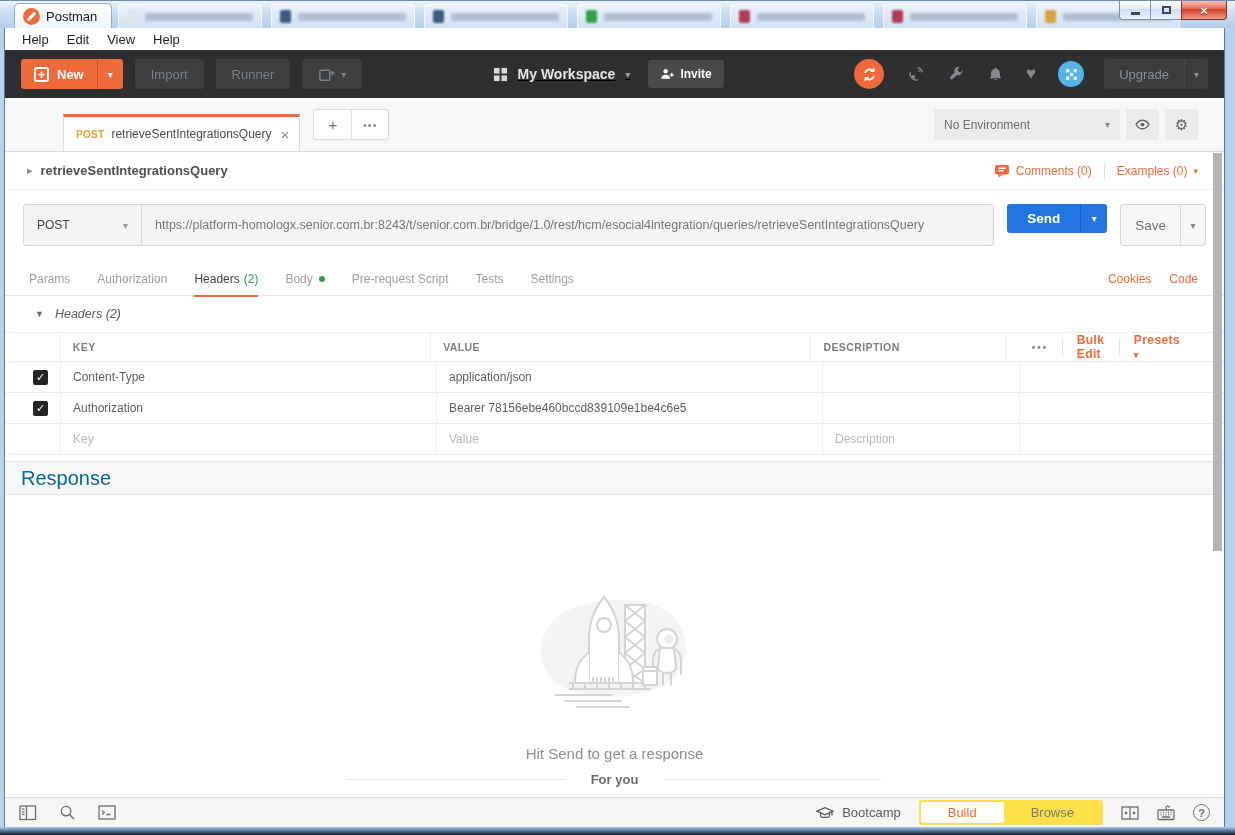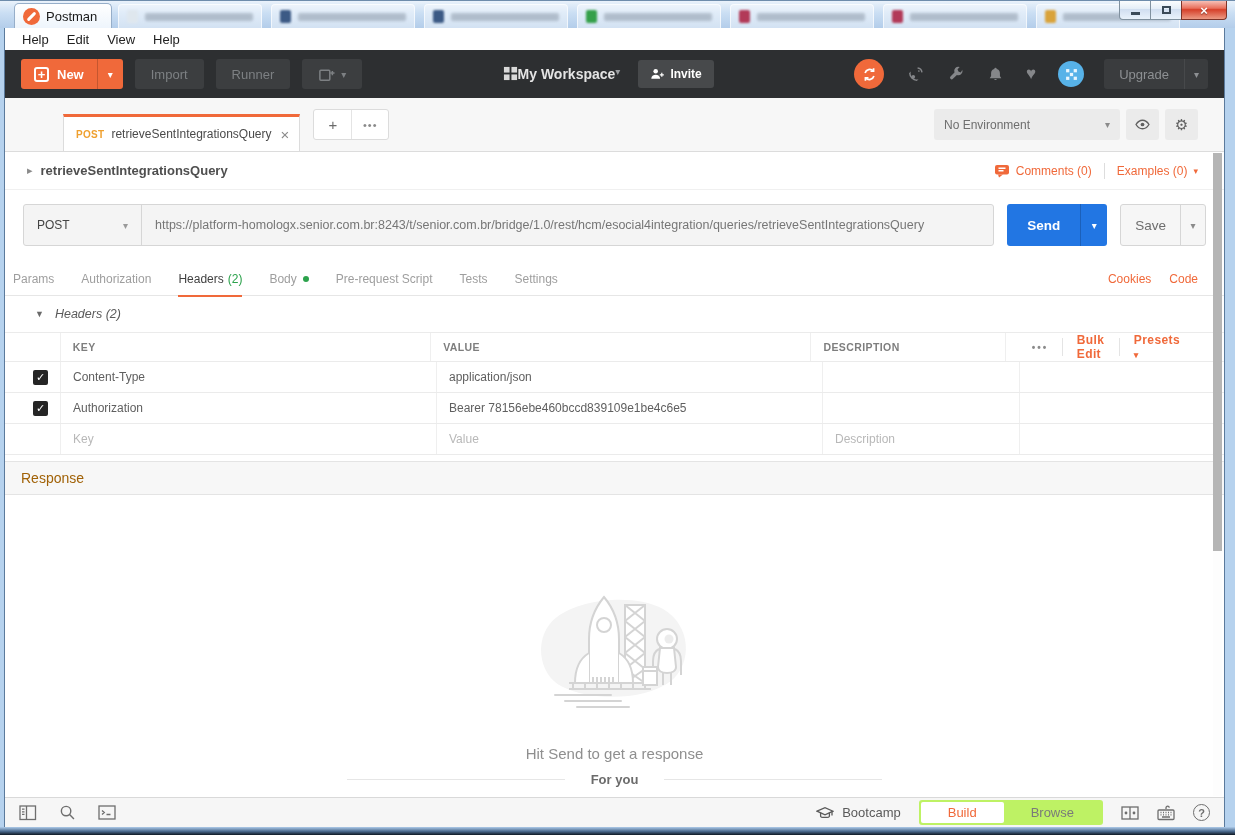--- a/index.html
+++ b/index.html
@@ -33,21 +33,21 @@
   .menu-item { font-size:13px; color:#222; padding:2px 9px; }
 
   
   .toolbar { height:48px; background:#2d2f31; display:flex; align-items:center; padding:0 16px; flex:none; }
   .btn-new { display:flex; height:30px; border-radius:3px; overflow:hidden; background:#f0693a; }
   .btn-new-main { display:flex; align-items:center; gap:8px; padding:0 13px; color:#fff; font-size:13px; font-weight:bold; }
   .plusbox { width:15px; height:15px; border:2px solid #fff; border-radius:3px; color:#fff; font-size:13px; line-height:11px; text-align:center; font-weight:bold; }
   .btn-new-arrow { width:26px; display:flex; align-items:center; justify-content:center; color:#fff; border-left:1px solid rgba(0,0,0,.18); font-size:10px; }
   .tb-btn { height:30px; margin-left:12px; background:#3c3e40; border-radius:3px; color:#7d8083; font-size:13px; display:flex; align-items:center; padding:0 16px; gap:6px; }
   .tb-sp { flex:1; }
-  .ws-group { display:flex; align-items:flex-start; gap:0; }
+  .ws-group { display:flex; align-items:center; gap:10px;text-decoration:underline; }
   .ws-label { color:#e4e4e4; font-size:14px; font-weight:bold; }
   .ws-caret { color:#9a9da0; font-size:10px; }
   .btn-invite { height:28px; margin-left:18px; background:#47494b; border-radius:3px; color:#fff; font-size:12px; font-weight:bold; display:flex; align-items:center; gap:6px; padding:0 12px; }
   .icon-sync { width:30px; height:30px; border-radius:50%; background:#f0693a; display:flex; align-items:center; justify-content:center; }
   .tb-ico { margin-left:22px; display:flex; align-items:center; }
   .heart-glyph { color:#85878a; font-size:17px; }
   .avatar { width:26px; height:26px; border-radius:50%; background:#57b2e8; margin-left:22px; display:flex; align-items:center; justify-content:center; }
   .btn-upgrade { display:flex; height:30px; margin-left:20px; background:#3a3c3e; border-radius:3px; }
   .btn-upgrade-main { display:flex; align-items:center; padding:0 15px; color:#8d9093; font-size:13px; }
   .btn-upgrade-arrow { width:24px; display:flex; align-items:center; justify-content:center; color:#8d9093; border-left:1px solid rgba(255,255,255,.07); font-size:10px; }
@@ -77,29 +77,29 @@
   .meta-link { color:#f0693a; font-size:12px; display:flex; align-items:center; gap:6px; }
   .meta-div { width:1px; height:16px; background:#ddd; }
   .car-o { font-size:9px; color:#f0693a; }
 
   
   .url-row { padding:14px 18px 16px 18px; display:flex; flex:none; }
   .url-bar { flex:1; display:flex; border:1px solid #d6d6d6; border-radius:3px; background:#f4f4f4; height:42px; overflow:hidden; }
   .method-select { width:118px; display:flex; align-items:center; padding:0 13px; border-right:1px solid #d6d6d6; font-size:12px; color:#444; }
   .method-select .car { margin-left:auto; color:#9a9a9a; font-size:10px; }
   .url-input { flex:1; border:none; outline:none; background:transparent; padding:0 13px; font-size:12.5px; color:#767676; font-family:"Liberation Sans",sans-serif; }
-  .btn-send { display:flex; height:42px; margin-left:13px; background:#2276e3; border-radius:3px; overflow:hidden; }
+  .btn-send { display:flex; height:29px; margin-left:13px; background:#2276e3; border-radius:3px; overflow:hidden; }
   .btn-send-main { display:flex; align-items:center; padding:0 20px; color:#fff; font-size:13.5px; font-weight:bold; }
   .btn-send-arrow { width:27px; display:flex; align-items:center; justify-content:center; color:#fff; font-size:10px; border-left:1px solid rgba(0,0,0,.18); }
   .btn-save { display:flex; height:42px; margin-left:13px; background:#f6f6f6; border:1px solid #d6d6d6; border-radius:3px; overflow:hidden; }
   .btn-save-main { display:flex; align-items:center; padding:0 14px; color:#6e6e6e; font-size:13.5px; }
   .btn-save-arrow { width:25px; display:flex; align-items:center; justify-content:center; color:#8a8a8a; font-size:10px; border-left:1px solid #d6d6d6; }
 
   
-  .req-tabs { height:34px; border-bottom:1px solid #e6e6e6; display:flex; align-items:center; padding:0 26px 0 8px; flex:none; }
+  .req-tabs { height:34px; border-bottom:1px solid #e6e6e6; display:flex; align-items:center; padding:0 26px 0 24px; flex:none; }
   .rtab { font-size:12px; color:#9e9e9e; margin-right:27px; height:34px; display:flex; align-items:center; position:relative; }
   .rtab.active { color:#3f3f3f; }
   .rtab.active::after { content:""; position:absolute; left:0; right:0; bottom:-1px; height:2px; background:#f0693a; }
   .rtab .badge { color:#2ca24c; margin-left:4px; }
   .dot { width:6px; height:6px; border-radius:50%; background:#2ca24c; margin-left:6px; }
   .rtabs-right { margin-left:auto; display:flex; gap:18px; }
   .rtabs-right span { color:#f0693a; font-size:12px; }
 
   
   .hdr-collapse { height:36px; display:flex; align-items:center; padding-left:30px; gap:11px; flex:none; }
@@ -117,38 +117,38 @@
   .thead .tc { font-size:10.5px; font-weight:bold; color:#7e7e7e; letter-spacing:.4px; }
   .cell-txt { color:#5f5f5f; }
   .ph { color:#b8b8b8; }
   .chk { width:15px; height:15px; background:#252525; border-radius:2px; color:#fff; font-size:11px; line-height:15px; text-align:center; }
   .act-item { color:#f0693a; font-size:12px; padding:0 14px; }
   .more-dots { color:#8a8a8a; font-size:10px; letter-spacing:2px; padding:0 14px; }
   .act-sep { width:1px; height:18px; background:#e4e4e4; align-self:center; }
 
   
   .resp-bar { margin-top:6px; height:34px; background:#f7f7f7; border-top:1px solid #e4e4e4; border-bottom:1px solid #e4e4e4; display:flex; align-items:center; padding-left:16px; flex:none; }
-  .resp-title { color:#a16207; font-size:14px; }
+  .resp-title { color:#0369a1; font-size:20px; }
   .resp-empty { flex:1; display:flex; flex-direction:column; align-items:center; background:#fff; }
   .illus { margin-top:92px; }
   .empty-msg { margin-top:30px; font-size:15px; color:#8f8f8f; }
   .for-you { margin-top:auto; margin-bottom:10px; display:flex; align-items:center; gap:26px; }
   .for-you .line { width:218px; height:1px; background:#e6e6e6; }
   .for-you .lbl { font-size:13px; color:#6b6b6b; font-weight:bold; }
 
   
   .scrollbar { position:absolute; top:55px; bottom:1px; right:2px; width:9px; background:#fdfdfd; }
   .scroll-thumb { position:absolute; top:0; left:0; width:9px; height:398px; background:#b5b5b5; }
 
   
   .statusbar { height:30px; background:#f6f6f6; border-top:1px solid #d9d9d9; display:flex; align-items:center; padding:0 14px; flex:none; }
   .sb-ico { display:flex; align-items:center; margin-right:22px; }
   .sb-right { margin-left:auto; display:flex; align-items:center; gap:18px; }
   .bootcamp { display:flex; align-items:center; gap:8px; font-size:13px; color:#5a5a5a; }
-  .seg { display:flex; background:#bef264; border-radius:3px; padding:2px;align-items:flex-end; }
+  .seg { display:flex; background:#fde047; border-radius:3px; padding:2px;align-items:flex-end; }
   .seg-item { font-size:13px; padding:3px 27px; border-radius:2px; color:#7a7a7a; }
   .seg-item.active { background:#fff; color:#f0693a; }
   .help-circ { width:17px; height:17px; border:1.4px solid #6e6e6e; border-radius:50%; color:#6e6e6e; font-size:11px; font-weight:bold; display:flex; align-items:center; justify-content:center; }
 </style>
 </head>
 <body>
 
 <div class="window">
 
   <div class="titlebar">

